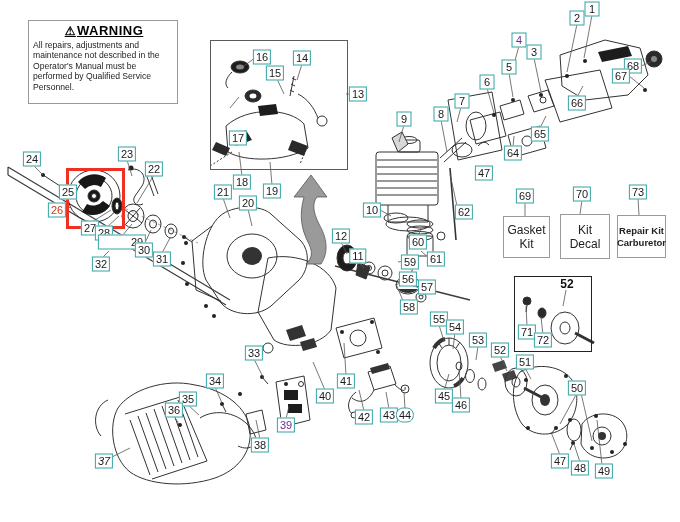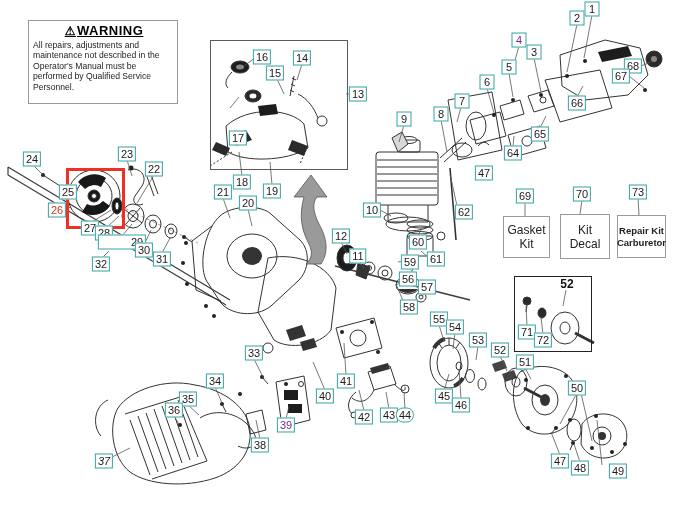--- a/index.html
+++ b/index.html
@@ -337,21 +337,21 @@
       <span class="lbl" style="left: 439px; top: 319px;">55</span>
       <span class="lbl" style="left: 455px; top: 327px;">54</span>
       <span class="lbl" style="left: 478px; top: 340px;">53</span>
       <span class="lbl" style="left: 500px; top: 350px;">52</span>
       <span class="lbl" style="left: 525px; top: 362px;">51</span>
       <span class="lbl" style="left: 577px; top: 388px;">50</span>
       <span class="lbl" style="left: 444px; top: 396px;">45</span>
       <span class="lbl" style="left: 461px; top: 405px;">46</span>
       <span class="lbl" style="left: 560px; top: 461px;">47</span>
       <span class="lbl" style="left: 580px; top: 468px;">48</span>
-      <span class="lbl" style="left: 618px; top: 471px;">49</span>
+      <span class="lbl" style="left: 604px; top: 471px;">49</span>
       <span class="lbl" style="left: 325px; top: 396px;">40</span>
       <span class="lbl" style="left: 346px; top: 381px;">41</span>
       <span class="lbl" style="left: 364px; top: 417px;">42</span>
       <span class="lbl" style="left: 389px; top: 415px;">43</span>
       <span class="lbl" style="left: 405px; top: 415px; border-radius: 7px;">44</span>
       <span class="lbl" style="left: 254px; top: 353px;">33</span>
       <span class="lbl" style="left: 215px; top: 381px;">34</span>
       <span class="lbl" style="left: 188px; top: 399px;">35</span>
       <span class="lbl" style="left: 174px; top: 410px;">36</span>
       <span class="lbl" style="left: 104px; top: 461px; font-style: italic;">37</span>

